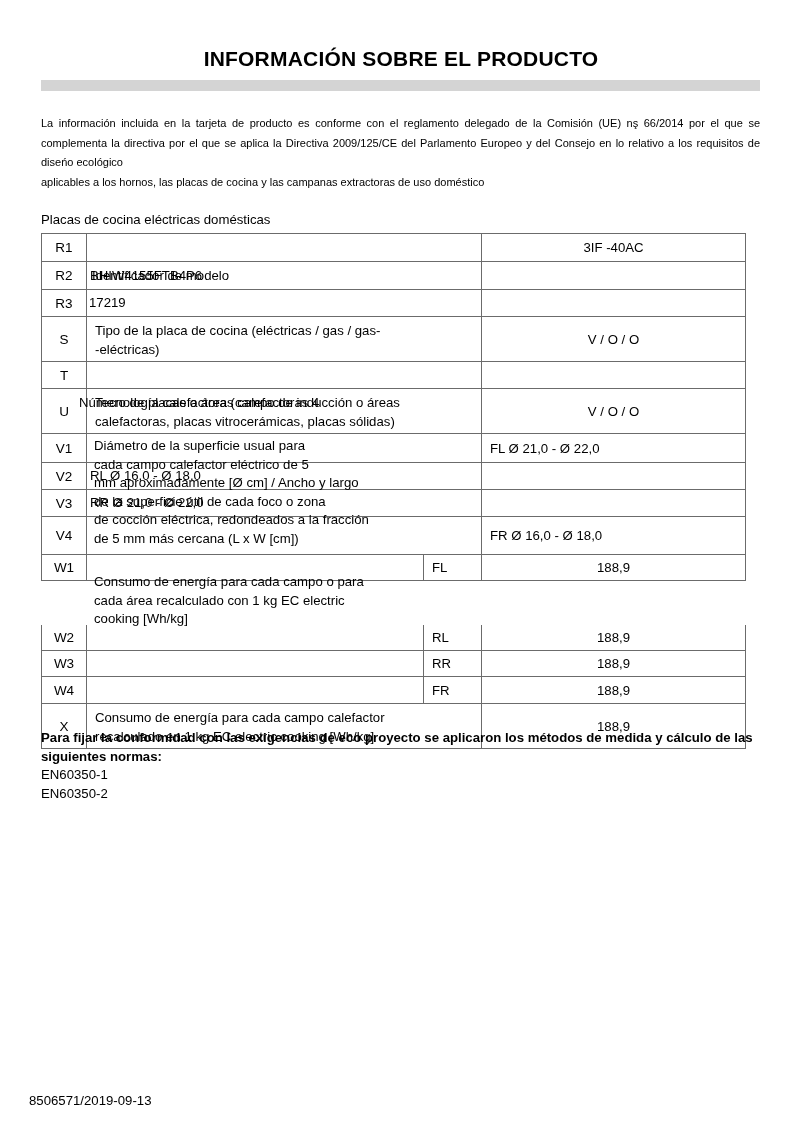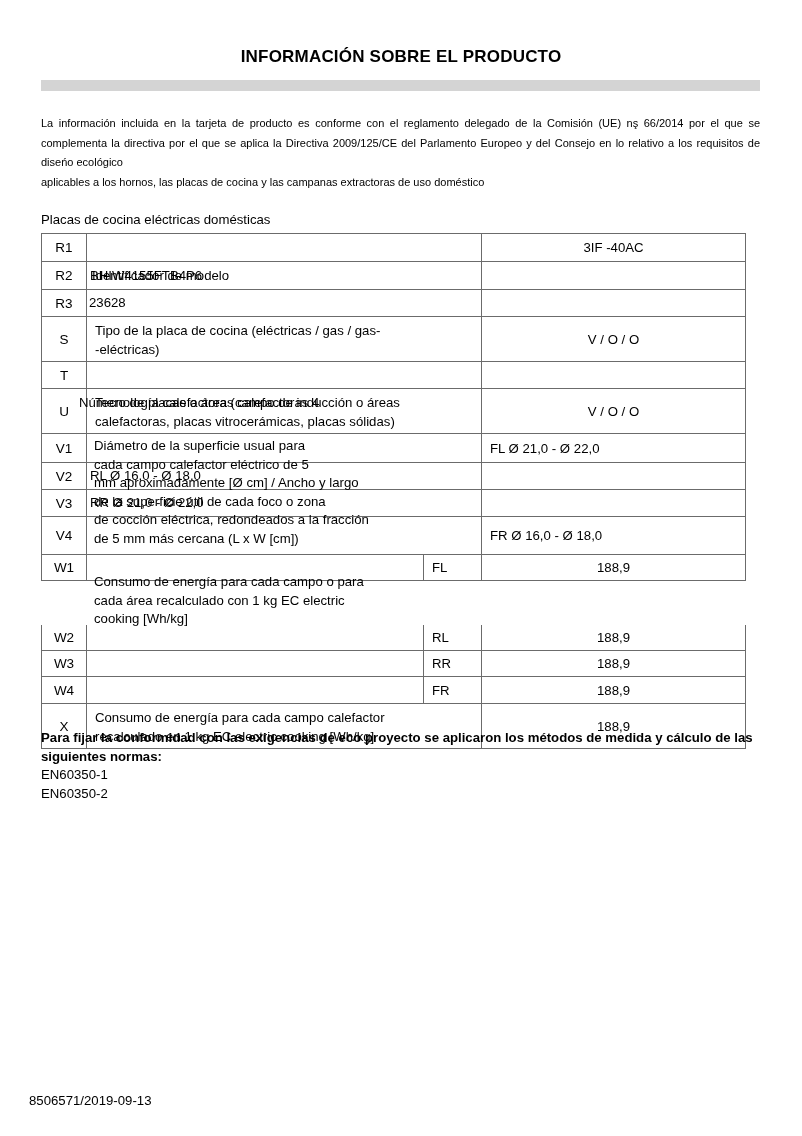--- a/index.html
+++ b/index.html
@@ -24,21 +24,21 @@
     overflow: hidden;
   }
 
   
   .doc-title {
     position: absolute;
     left: 41px;
     top: 47px;
     width: 720px;
     text-align: center;
-    font-size: 17px;
+    font-size: 21px;
     font-weight: bold;
     letter-spacing: 0.2px;
   }
   .rule-bar {
     position: absolute;
     left: 41px;
     top: 80px;
     width: 719px;
     height: 11px;
     background: #d4d4d4;
@@ -188,21 +188,21 @@
       <div class="vline" style="left:439px;"></div>
       <div class="cell-code">R2</div>
       <div class="overflow-text" style="left:50px; top:5px;">Identificador de modelo</div>
       <div class="overflow-text" style="left:48px; top:5px;">BHIW4155FTB4P6</div>
     </div>
 
     <div class="row" style="height:27px;">
       <div class="vline" style="left:44px;"></div>
       <div class="vline" style="left:439px;"></div>
       <div class="cell-code">R3</div>
-      <div class="overflow-text" style="left:47px; top:4px;">23628</div>
+      <div class="overflow-text" style="left:47px; top:4px;">17219</div>
     </div>
 
     <div class="row" style="height:45px;">
       <div class="vline" style="left:44px;"></div>
       <div class="vline" style="left:439px;"></div>
       <div class="cell-code">S</div>
       <div class="desc-block" style="top:5px;">Tipo de la placa de cocina (eléctricas / gas / gas-
 -eléctricas)</div>
       <div class="cell-val" style="left:440px; right:0;">V / O / O</div>
     </div>

